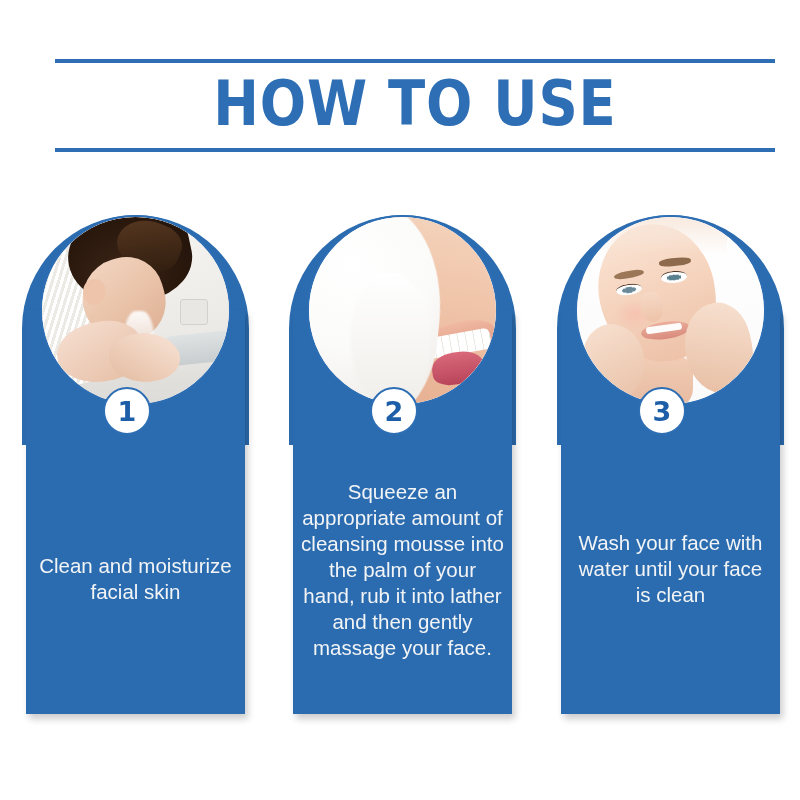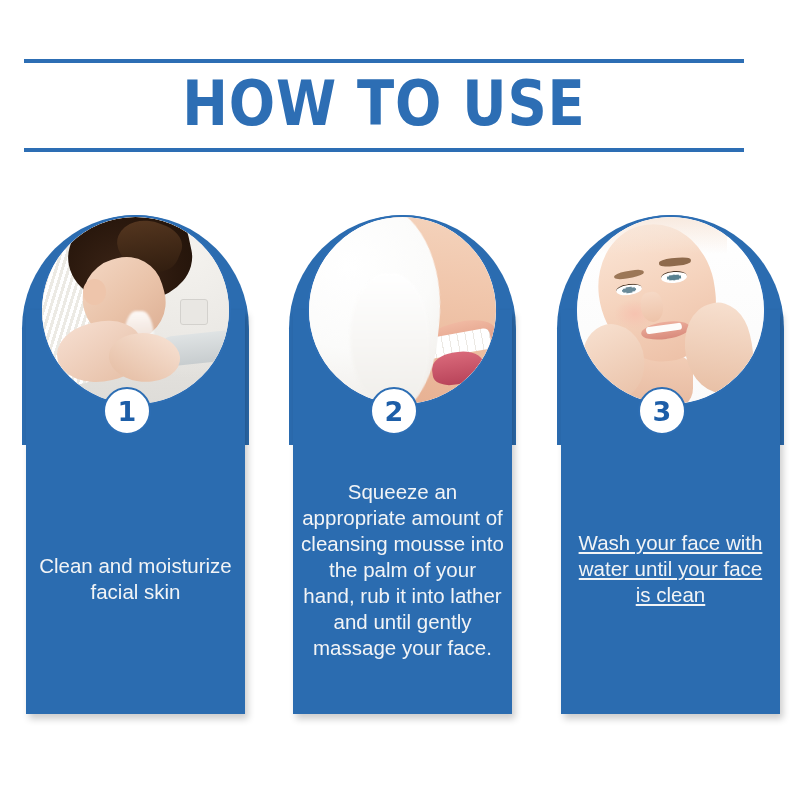--- a/index.html
+++ b/index.html
@@ -15,21 +15,21 @@
   .poster {
     position: relative;
     width: 800px;
     height: 800px;
     background: #ffffff;
   }
 
   
   .header {
     position: absolute;
-    left: 24px;
+    left: 55px;
     top: 55px;
     width: 720px;
     height: 100px;
   }
   .rule {
     position: absolute;
     left: 0;
     width: 720px;
     height: 4px;
     background: #2d6eb4;
@@ -145,21 +145,21 @@
     width: 203px;
     z-index: 3;
     color: #f2f4f6;
     font-family: "Liberation Sans", sans-serif;
     font-size: 20.5px;
     line-height: 26px;
     text-align: center;
   }
   .cap-1 { top: 322px; margin-top: 16px; }
   .cap-2 { top: 264px; }
-  .cap-3 { top: 315px; text-decoration: underline; }
+  .cap-3 { top: 315px; }
 
   
   .ph1 { position:absolute; inset:0; background:
       radial-gradient(circle at 78% 18%, #f4f2ee 0%, #eceae6 38%, transparent 60%),
       linear-gradient(180deg, #eeece8 0%, #e8e6e2 55%, #dedcd8 100%); }
   .ph1 .towel { position:absolute; left:-12%; top:18%; width:44%; height:72%;
       background: repeating-linear-gradient(115deg, #ffffff 0 3px, #eceae4 3px 6px);
       border-radius: 45% 30% 35% 40%; transform: rotate(-8deg); }
   .ph1 .hair { position:absolute; left:14%; top:-6%; width:66%; height:52%;
       background: radial-gradient(ellipse at 40% 70%, #3c2517 0%, #2a180d 55%, #1d1108 100%);
@@ -291,21 +291,21 @@
             <div class="teeth"></div>
             <div class="tongue"></div>
             <div class="foam"></div>
             <div class="foam2"></div>
           </div>
         </div>
       </div>
       <div class="badge">
         <span class="badge-num">2</span>
       </div>
-      <div class="caption cap-2">Squeeze an appropriate amount of cleansing mousse into the palm of your hand, rub it into lather and until gently massage your face.</div>
+      <div class="caption cap-2">Squeeze an appropriate amount of cleansing mousse into the palm of your hand, rub it into lather and then gently massage your face.</div>
     </div>
 
     <div class="card card-3">
       <div class="panel-cap"></div>
       <div class="panel"></div>
       <div class="photo">
         <div class="photo-inner">
           <div class="ph3">
             <div class="neck"></div>
             <div class="face"></div>

